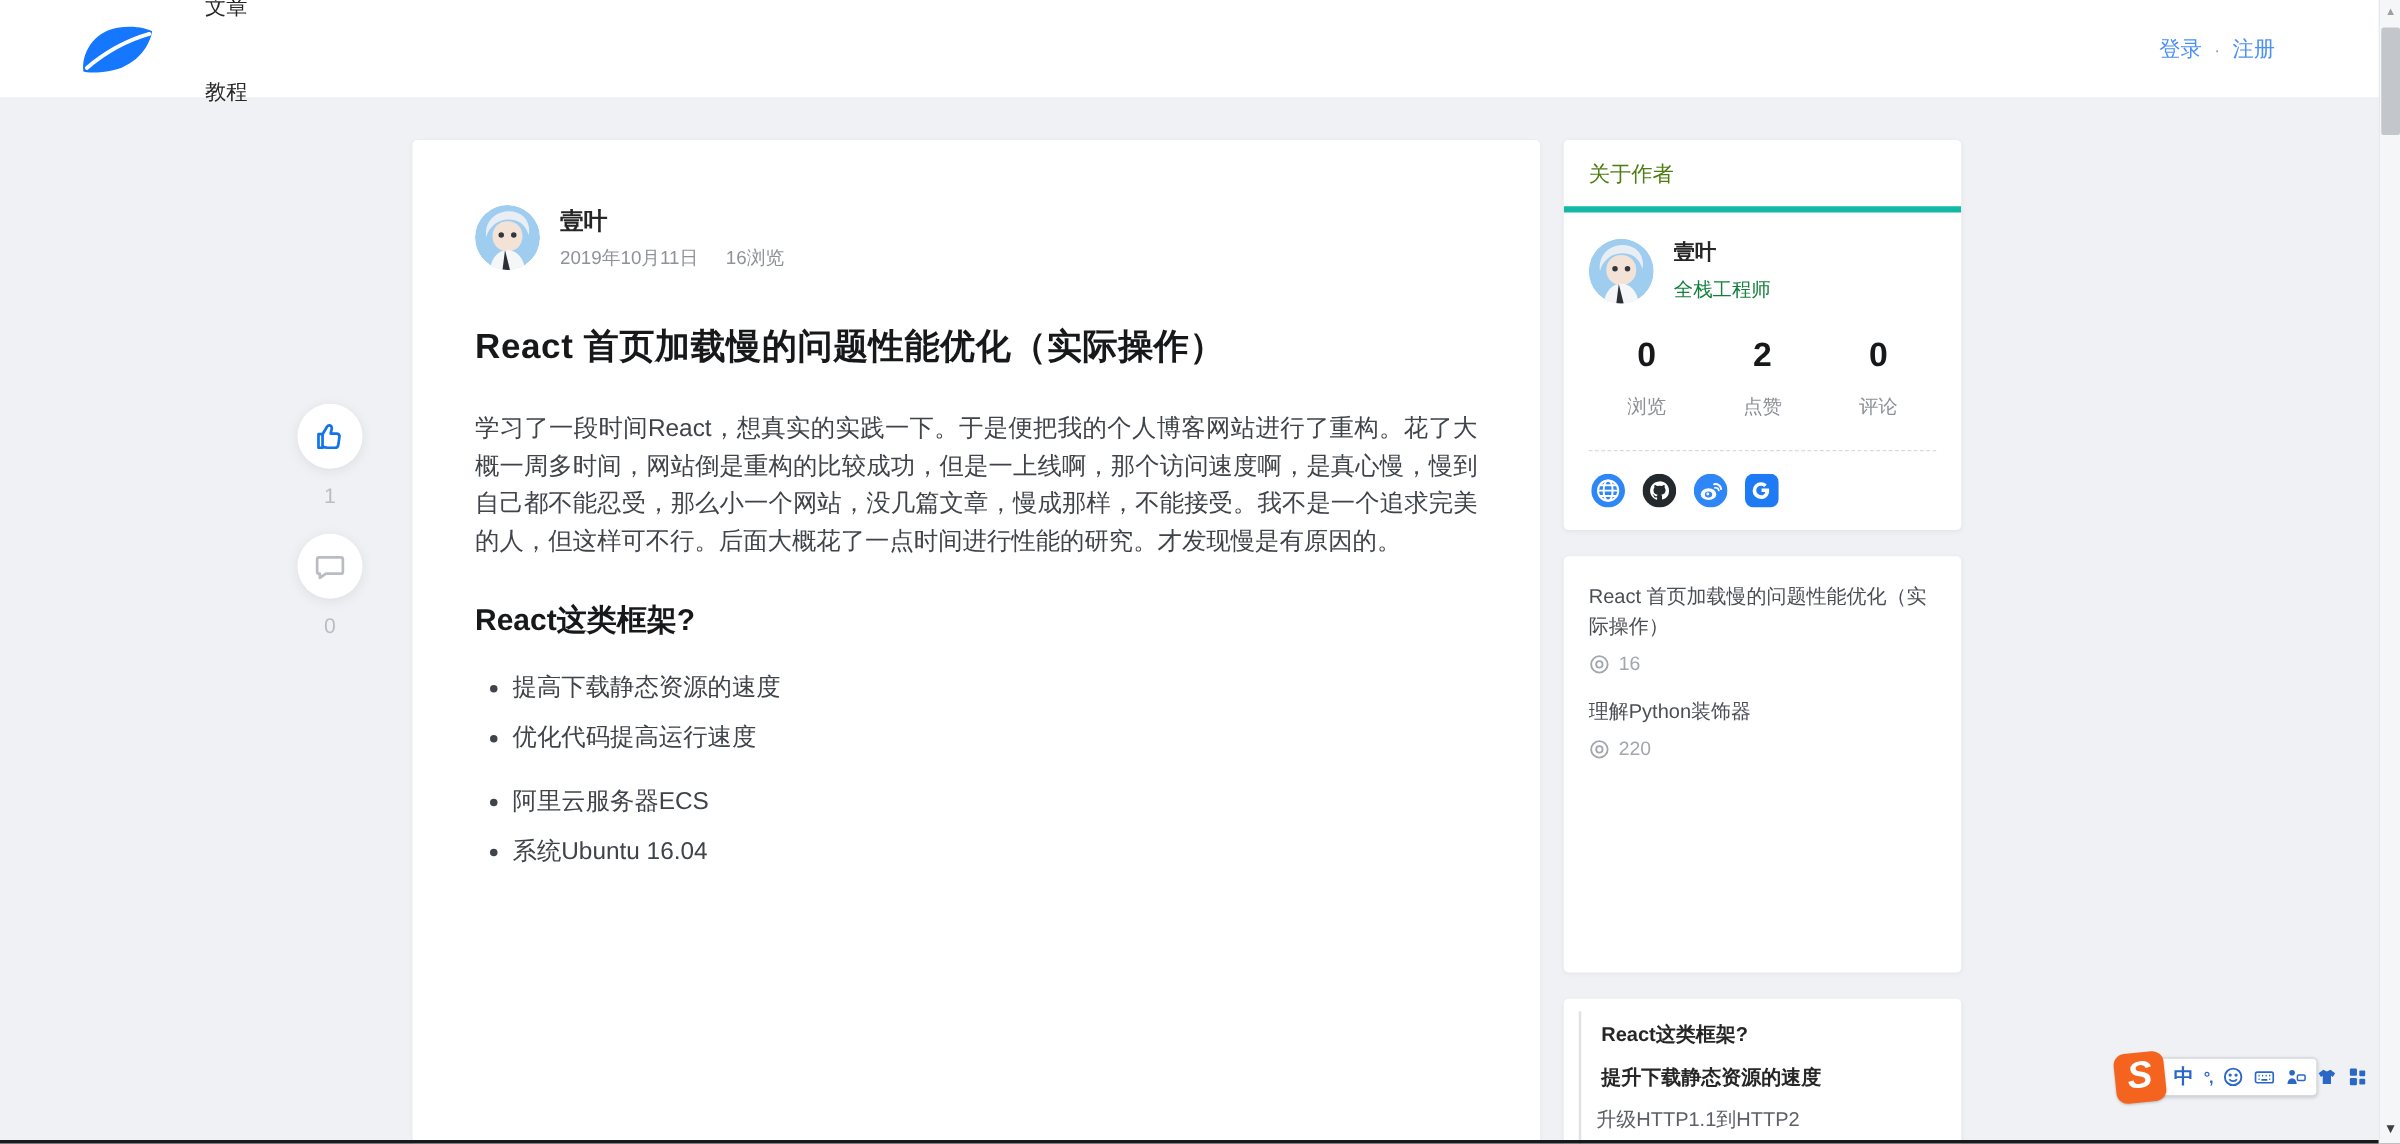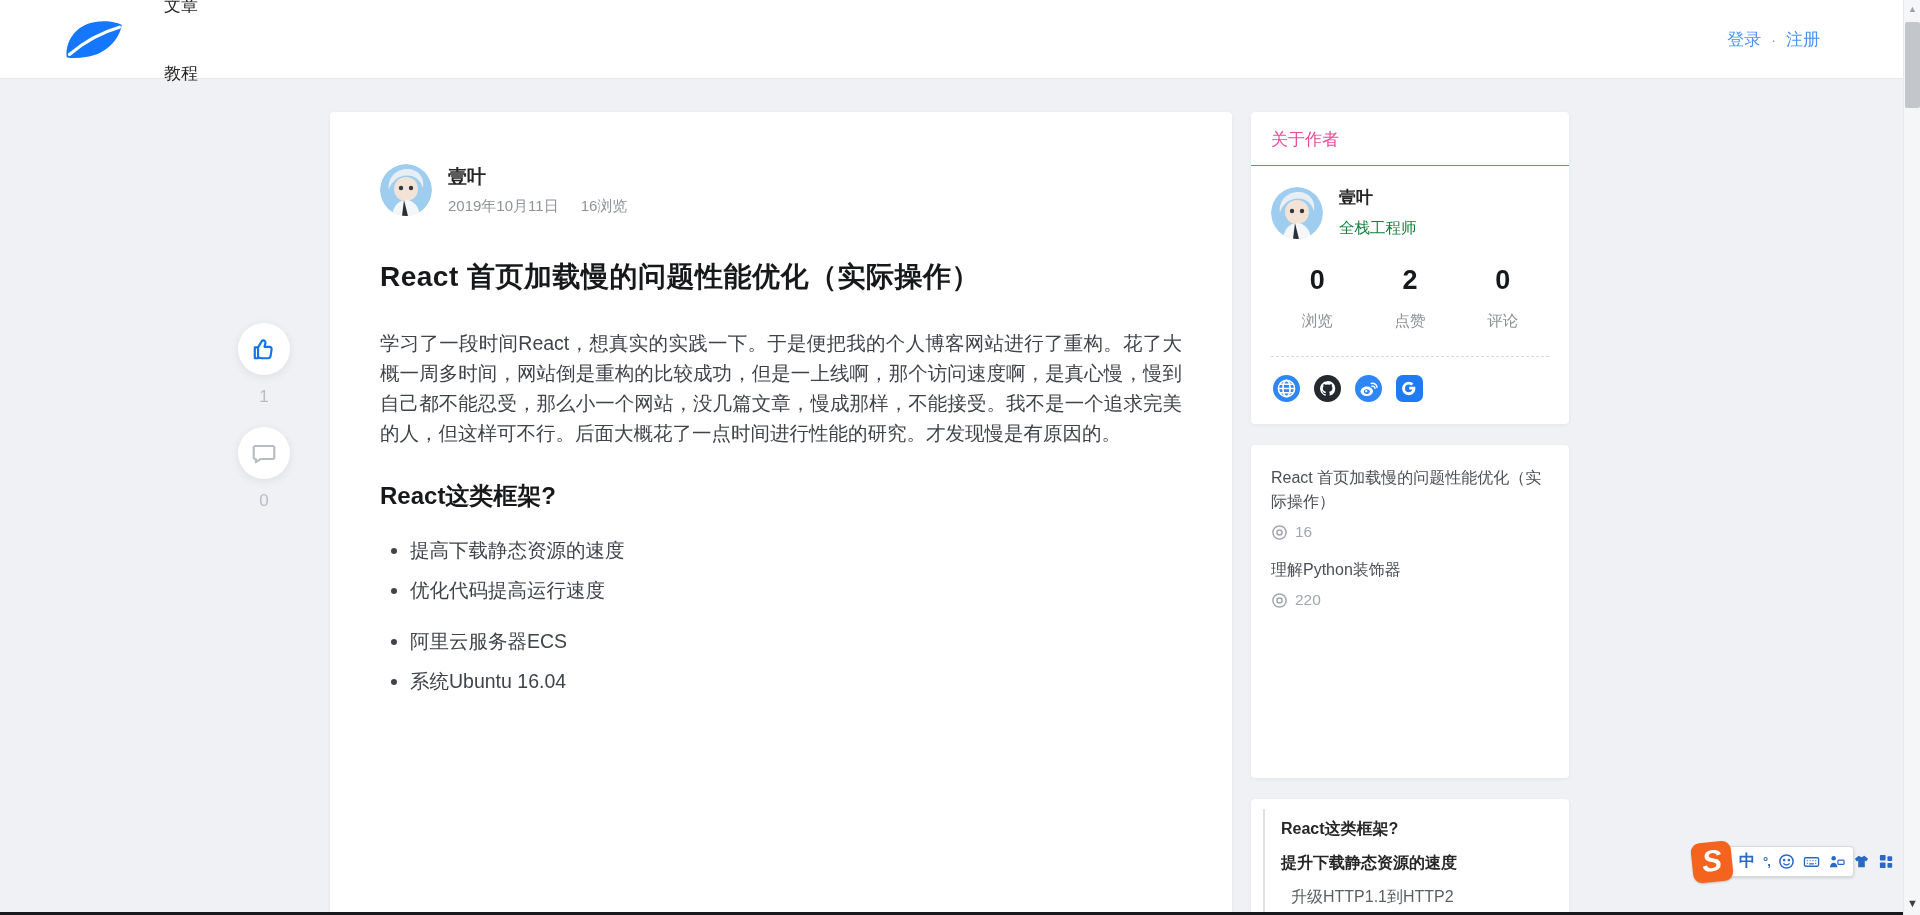--- a/index.html
+++ b/index.html
@@ -29,46 +29,46 @@
   .article-body li { font-size:19.5px; line-height:29px; color:#3f434a; margin-bottom:11px; }
 
   
   .float-actions { position:absolute; left:237px; top:323px; width:54px; text-align:center; }
   .action-circle { width:52px; height:52px; margin:0 auto; background:#fff; border-radius:50%; box-shadow:0 2px 10px rgba(0,0,0,.08); display:flex; align-items:center; justify-content:center; cursor:pointer; }
   .action-count { margin:12px 0 20px; font-size:17px; color:#b9bdc3; }
 
   
   .sidebar { position:absolute; left:1251px; top:112px; width:318px; }
   .side-card { background:#fff; border-radius:4px; box-shadow:0 1px 4px rgba(0,0,0,.05); margin-bottom:21px; overflow:hidden; }
-  .side-card-header { padding:16px 20px 14px; font-size:17px; color:#ec4899; border-bottom:1px solid #14b8a6; }
+  .side-card-header { padding:16px 20px 14px; font-size:17px; color:#4d7c0f; border-bottom:5px solid #14b8a6; }
   .card-about { height:312px; }
   .about-body { padding:20px; }
   .about-author-row { display:flex; align-items:center; gap:16px; }
   .avatar-sm { width:52px; height:52px; border-radius:50%; overflow:hidden; flex:0 0 52px; }
   .about-name { font-size:17px; font-weight:bold; color:#262626; }
   .about-role { margin-top:9px; font-size:15.5px; color:#15803d; }
   .stats-row { display:flex; margin-top:26px; }
   .stat { flex:1; text-align:center; }
   .stat-value { font-size:27px; font-weight:bold; color:#17181a; }
   .stat-label { margin-top:15px; font-size:15.5px; color:#8c9096; }
   .dashed-divider { border-top:1px dashed #d9dadd; margin:24px 0 0; }
   .social-row { display:flex; gap:14px; padding:18px 0 0 2px; }
   .social-icon { width:27px; height:27px; cursor:pointer; }
 
   .card-related { height:333px; }
   .related-body { padding:4px 20px 16px; }
   .related-item { margin-top:17px; cursor:pointer; }
   .related-title { font-size:16px; line-height:24px; color:#4a4e55; }
-  .related-views { margin-top:9px; display:flex; align-items:center; gap:7px; color:#a3a7ad; font-size:15.5px; }
+  .related-views { margin-top:9px; display:flex; gap:7px; color:#a3a7ad; font-size:15.5px; }
 
   .card-toc { height:200px; position:relative; padding:13px 0 0; }
   .toc-rail { position:absolute; left:12px; top:10px; bottom:0; width:2px; background:#e0e2e6; }
   .toc-item { font-size:16px; line-height:22px; padding:6px 10px 6px 30px; cursor:pointer; }
   .toc-item.bold { font-weight:bold; color:#262626; }
-  .toc-item.sub { padding-left:40px; color:#5c6066; }
+  .toc-item.sub { padding-left:26px; color:#5c6066; }
 
   
   .ime-bar { position:absolute; left:1694px; top:846px; width:160px; height:31px; background:#fff; border:1px solid #d8dade; border-radius:4px; box-shadow:0 1px 3px rgba(0,0,0,.15); display:flex; align-items:center; z-index:30; }
   .ime-logo { position:absolute; left:-3px; top:-5px; width:40px; height:40px; background:#f4641e; border-radius:9px; color:#fff; font-weight:bold; font-style:italic; font-size:30px; line-height:38px; text-align:center; transform:rotate(-6deg); cursor:pointer; box-shadow:0 1px 2px rgba(0,0,0,.2); }
   .ime-icons { display:flex; align-items:center; gap:8px; margin-left:44px; }
   .ime-mode { color:#2a68c8; font-weight:bold; font-size:16px; cursor:pointer; }
   .ime-punct { color:#2a68c8; font-weight:bold; font-size:13px; letter-spacing:-1px; cursor:pointer; }
   .ime-svg { width:17px; height:17px; cursor:pointer; }
 
   

